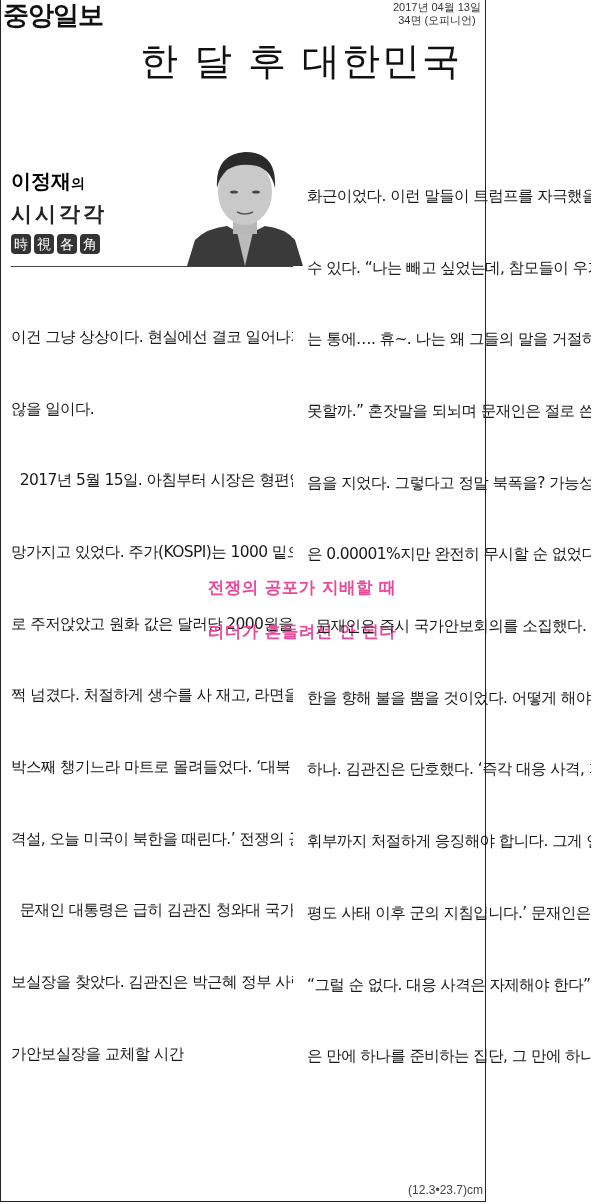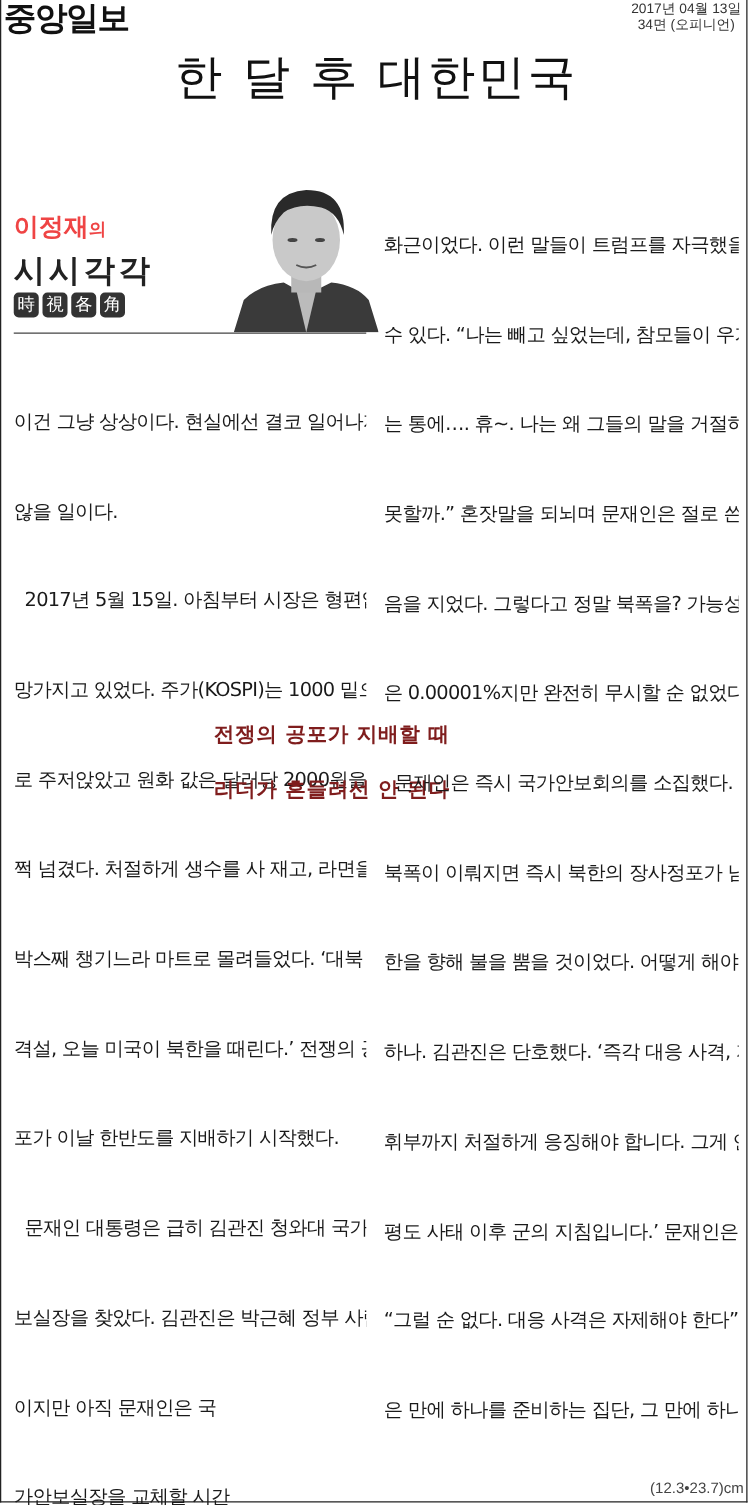--- a/index.html
+++ b/index.html
@@ -1,33 +1,33 @@
 <!DOCTYPE html>
 <html><head>
 <meta charset="utf-8">
 <style>
   html, body { margin: 0; padding: 0; background: #fff; }
   body { width: 600px; height: 1204px; position: relative; overflow: hidden; color: #1a1a1a; }
-  .page { position: absolute; left: 0; top: 0; width: 598px; height: 1202px; border: 1px solid #222; border-top: none; box-sizing: border-box; }
+  .page { position: absolute; left: 0; top: 0; width: 486px; height: 1202px; border: 1px solid #222; border-top: none; box-sizing: border-box; }
   .masthead { position: absolute; left: 2px; top: 0; font-family: "DejaVu Sans", sans-serif; font-weight: bold; font-size: 26px; letter-spacing: -1px; line-height: 30px; color: #111; }
   .dateline { position: absolute; right: 4px; top: 1px; text-align: center; font-family: "Liberation Sans", sans-serif; font-size: 11px; line-height: 13px; color: #333; }
   .headline { position: absolute; left: 0; width: 600px; top: 38px; text-align: center; font-family: "DejaVu Serif", serif; font-size: 38px; line-height: 46px; letter-spacing: 2px; color: #111; }
   .byline-box { position: absolute; left: 10px; top: 140px; width: 280px; height: 130px; }
-  .byline-name { position: absolute; left: 0; top: 28px; font-family: "DejaVu Sans", sans-serif; font-weight: bold; font-size: 20px; color: #ef4444; }
+  .byline-name { position: absolute; left: 0; top: 28px; font-family: "DejaVu Sans", sans-serif; font-weight: bold; font-size: 20px; color: #000000; }
   .byline-name small { font-size: 14px; font-weight: bold; }
-  .byline-col { position: absolute; left: 0; top: 60px; font-family: "DejaVu Sans", sans-serif; font-weight: bold; font-size: 25px; letter-spacing: 3px; color: #222; }
+  .byline-col { position: absolute; left: 0; top: 60px; font-family: "DejaVu Sans", sans-serif; font-weight: bold; font-size: 21px; letter-spacing: 3px; color: #222; }
   .hanja { position: absolute; left: 0; top: 94px; display: flex; gap: 3px; }
   .hanja span { display: inline-block; width: 20px; height: 20px; background: #333; color: #fff; border-radius: 4px; font-family: "DejaVu Serif", serif; font-size: 14px; line-height: 20px; text-align: center; }
   .portrait { position: absolute; left: 176px; top: 0; width: 116px; height: 126px; overflow: hidden; }
   .byline-rule { position: absolute; left: 10px; top: 266px; width: 282px; height: 1px; background: #444; }
   .col { position: absolute; font-family: "DejaVu Sans", sans-serif; font-size: 15.5px; line-height: 23.9px; color: #1a1a1a; letter-spacing: -0.6px; white-space: pre; }
   .col .ln { height: 23.9px; overflow: hidden; }
   .col-left { left: 10px; top: 278px; width: 282px; }
   .col-right { left: 306px; top: 137px; width: 284px; }
-  .pullquote { position: absolute; left: 170px; top: 566px; width: 262px; font-family: "DejaVu Serif", serif; font-weight: bold; font-size: 16.5px; line-height: 44px; color: #7f1d1d; text-align: left; letter-spacing: 0.5px; }
+  .pullquote { position: absolute; left: 170px; top: 566px; width: 262px; font-family: "DejaVu Serif", serif; font-weight: bold; font-size: 16.5px; line-height: 44px; color: #ec4899; text-align: center; letter-spacing: 0.5px; }
   .size-note { position: absolute; right: 2px; bottom: 4px; font-family: "Liberation Sans", sans-serif; font-size: 12px; color: #444; }
 </style>
 </head>
 <body>
 
 <div class="page">
 
   <div class="masthead">중앙일보</div>
   <div class="dateline">
     <div>2017년 04월 13일</div>
@@ -62,24 +62,22 @@
 
   <div class="col col-left">
     <div class="ln">이건 그냥 상상이다. 현실에선 결코 일어나지</div>
     <div class="ln">않을 일이다.</div>
     <div class="ln">  2017년 5월 15일. 아침부터 시장은 형편없이</div>
     <div class="ln">망가지고 있었다. 주가(KOSPI)는 1000 밑으</div>
     <div class="ln">로 주저앉았고 원화 값은 달러당 2000원을 훌</div>
     <div class="ln">쩍 넘겼다. 처절하게 생수를 사 재고, 라면을</div>
     <div class="ln">박스째 챙기느라 마트로 몰려들었다. ‘대북 폭</div>
     <div class="ln">격설, 오늘 미국이 북한을 때린다.’ 전쟁의 공</div>
-    <div class="ln">포가 이날 한반도를 지배하기 시작했다.</div>
     <div class="ln">  문재인 대통령은 급히 김관진 청와대 국가안</div>
     <div class="ln">보실장을 찾았다. 김관진은 박근혜 정부 사람</div>
-    <div class="ln">이지만 아직 문재인은 국</div>
     <div class="ln">가안보실장을 교체할 시간</div>
     
     
     
     
     
     
     
     
     
@@ -108,21 +106,20 @@
   </div>
 
   <div class="col col-right">
     <div class="ln">화근이었다. 이런 말들이 트럼프를 자극했을</div>
     <div class="ln">수 있다. “나는 빼고 싶었는데, 참모들이 우기</div>
     <div class="ln">는 통에…. 휴~. 나는 왜 그들의 말을 거절하지</div>
     <div class="ln">못할까.” 혼잣말을 되뇌며 문재인은 절로 쓴웃</div>
     <div class="ln">음을 지었다. 그렇다고 정말 북폭을? 가능성</div>
     <div class="ln">은 0.00001%지만 완전히 무시할 순 없었다.</div>
     <div class="ln">  문재인은 즉시 국가안보회의를 소집했다.</div>
-    <div class="ln">북폭이 이뤄지면 즉시 북한의 장사정포가 남</div>
     <div class="ln">한을 향해 불을 뿜을 것이었다. 어떻게 해야</div>
     <div class="ln">하나. 김관진은 단호했다. ‘즉각 대응 사격, 지</div>
     <div class="ln">휘부까지 처절하게 응징해야 합니다. 그게 연</div>
     <div class="ln">평도 사태 이후 군의 지침입니다.’ 문재인은</div>
     <div class="ln">“그럴 순 없다. 대응 사격은 자제해야 한다”고</div>
     <div class="ln">은 만에 하나를 준비하는 집단, 그 만에 하나</div>
     
     
     
     

